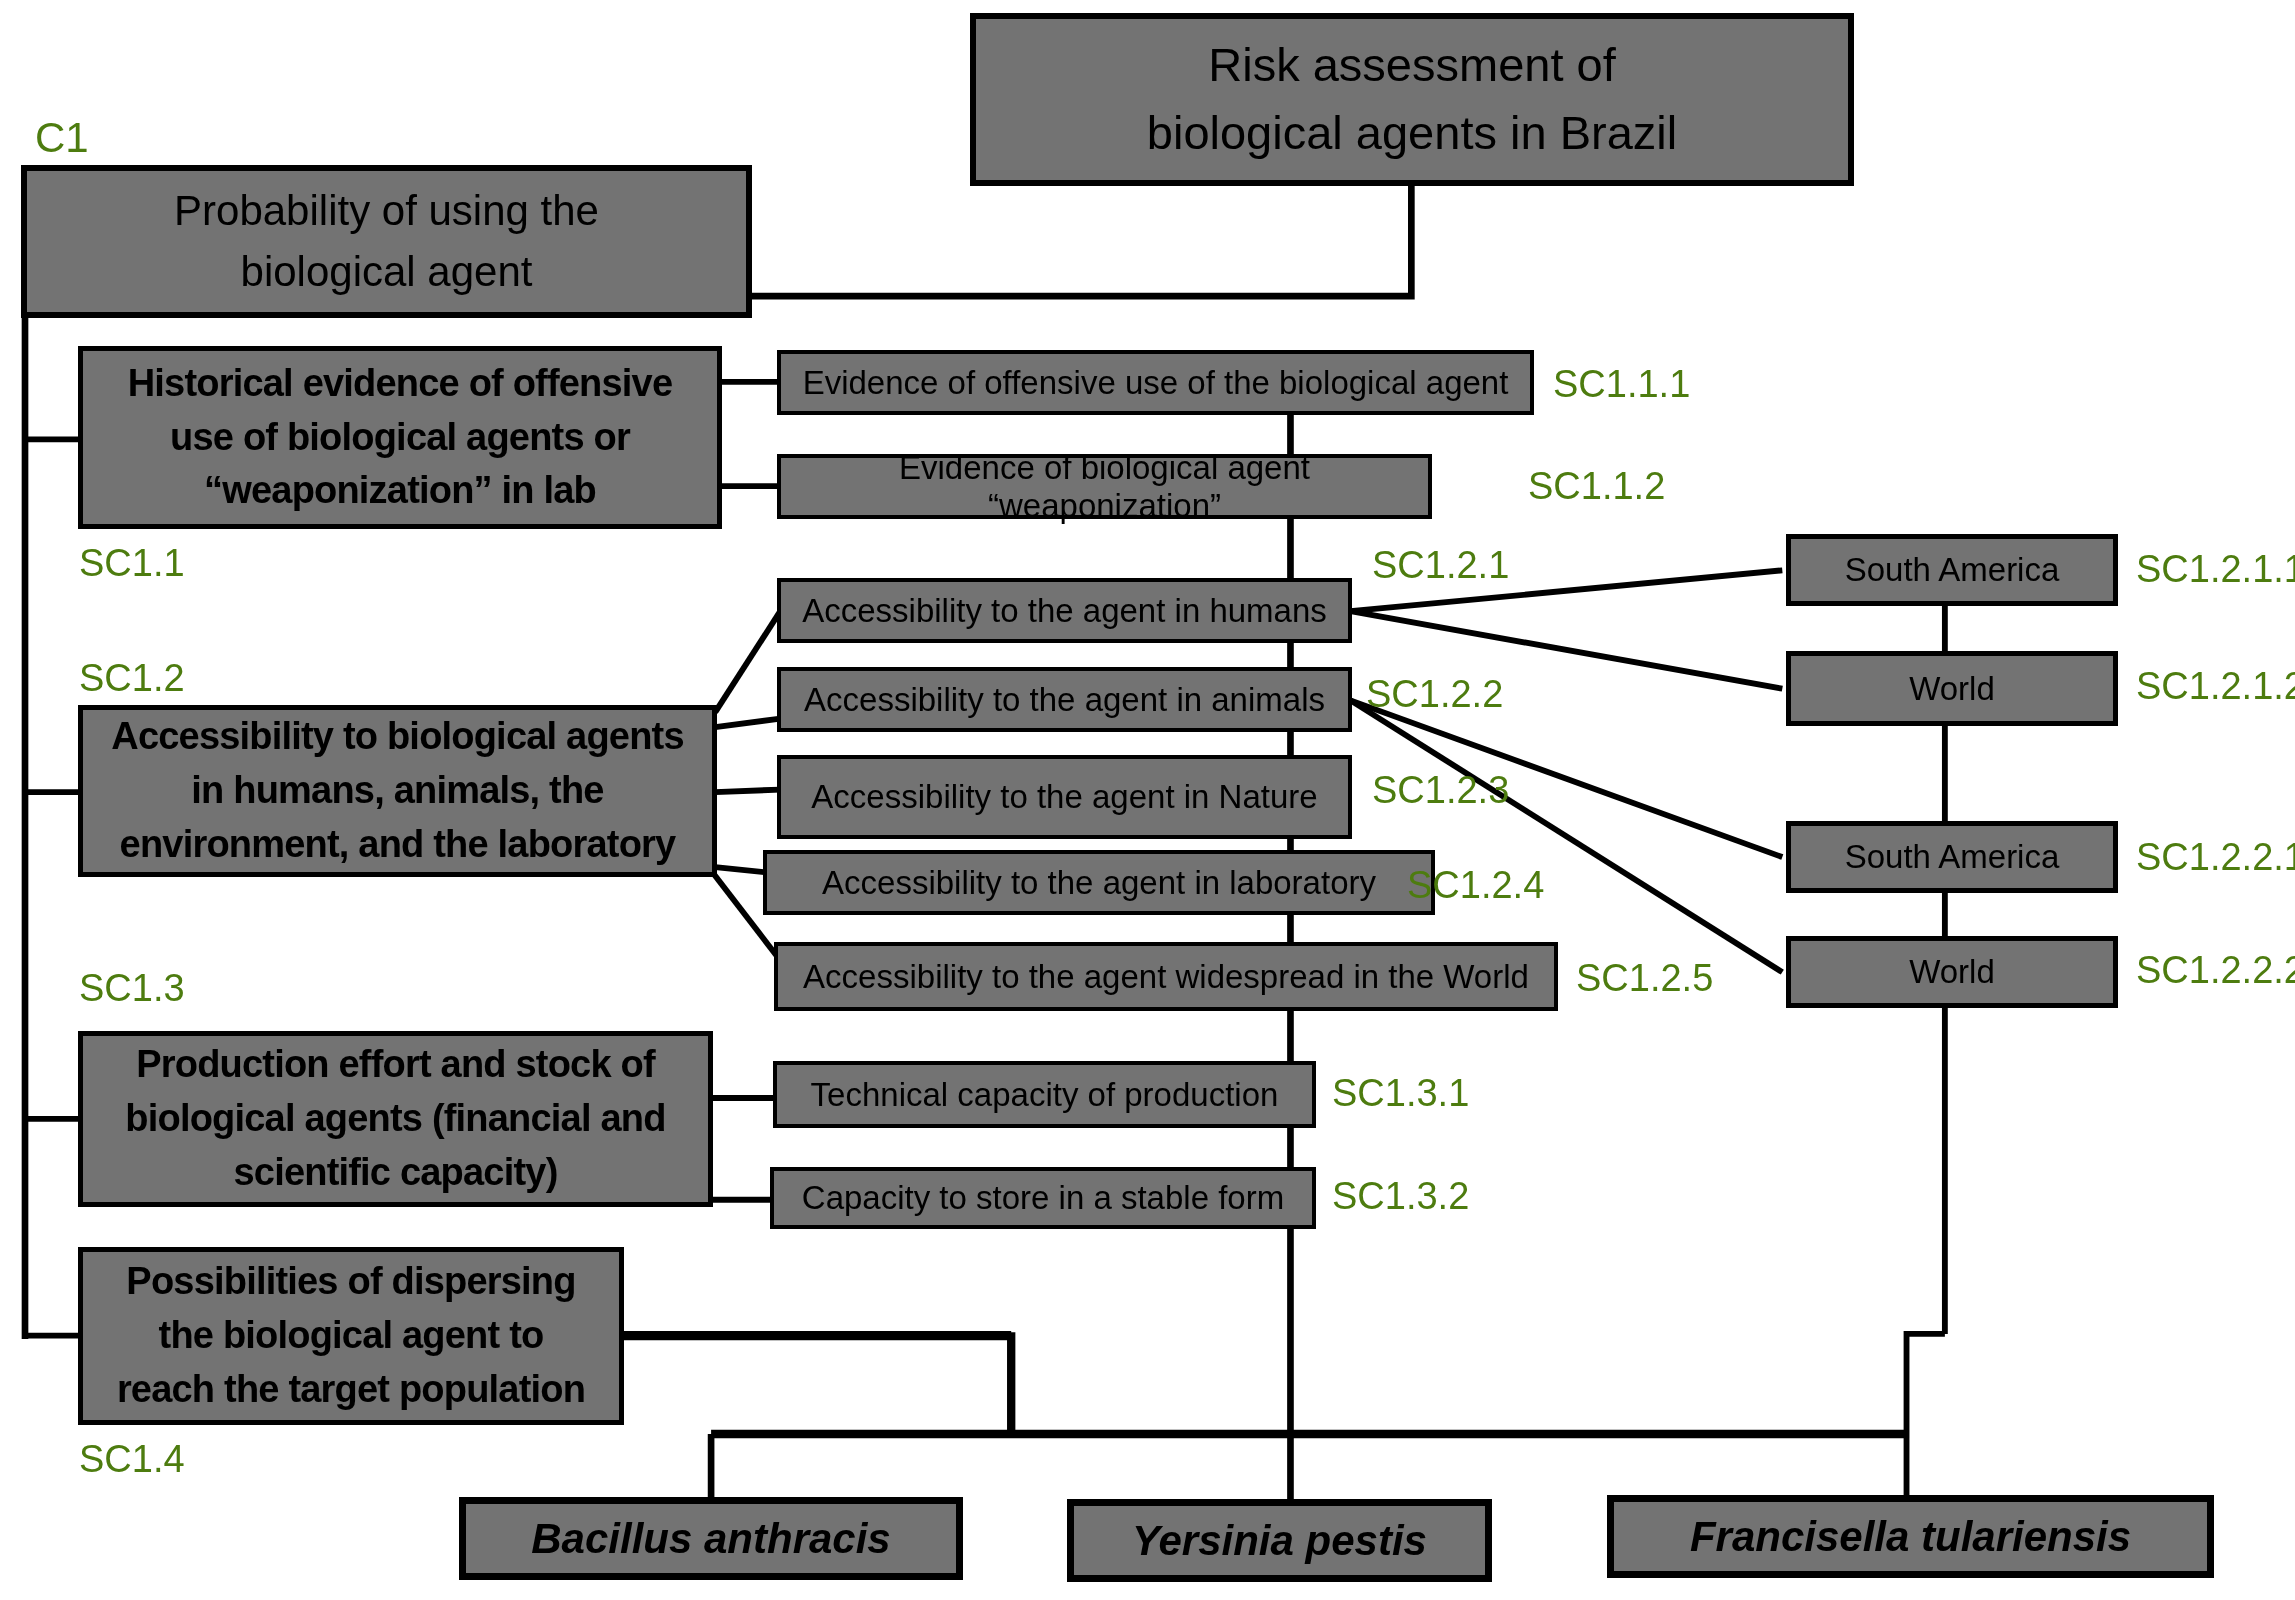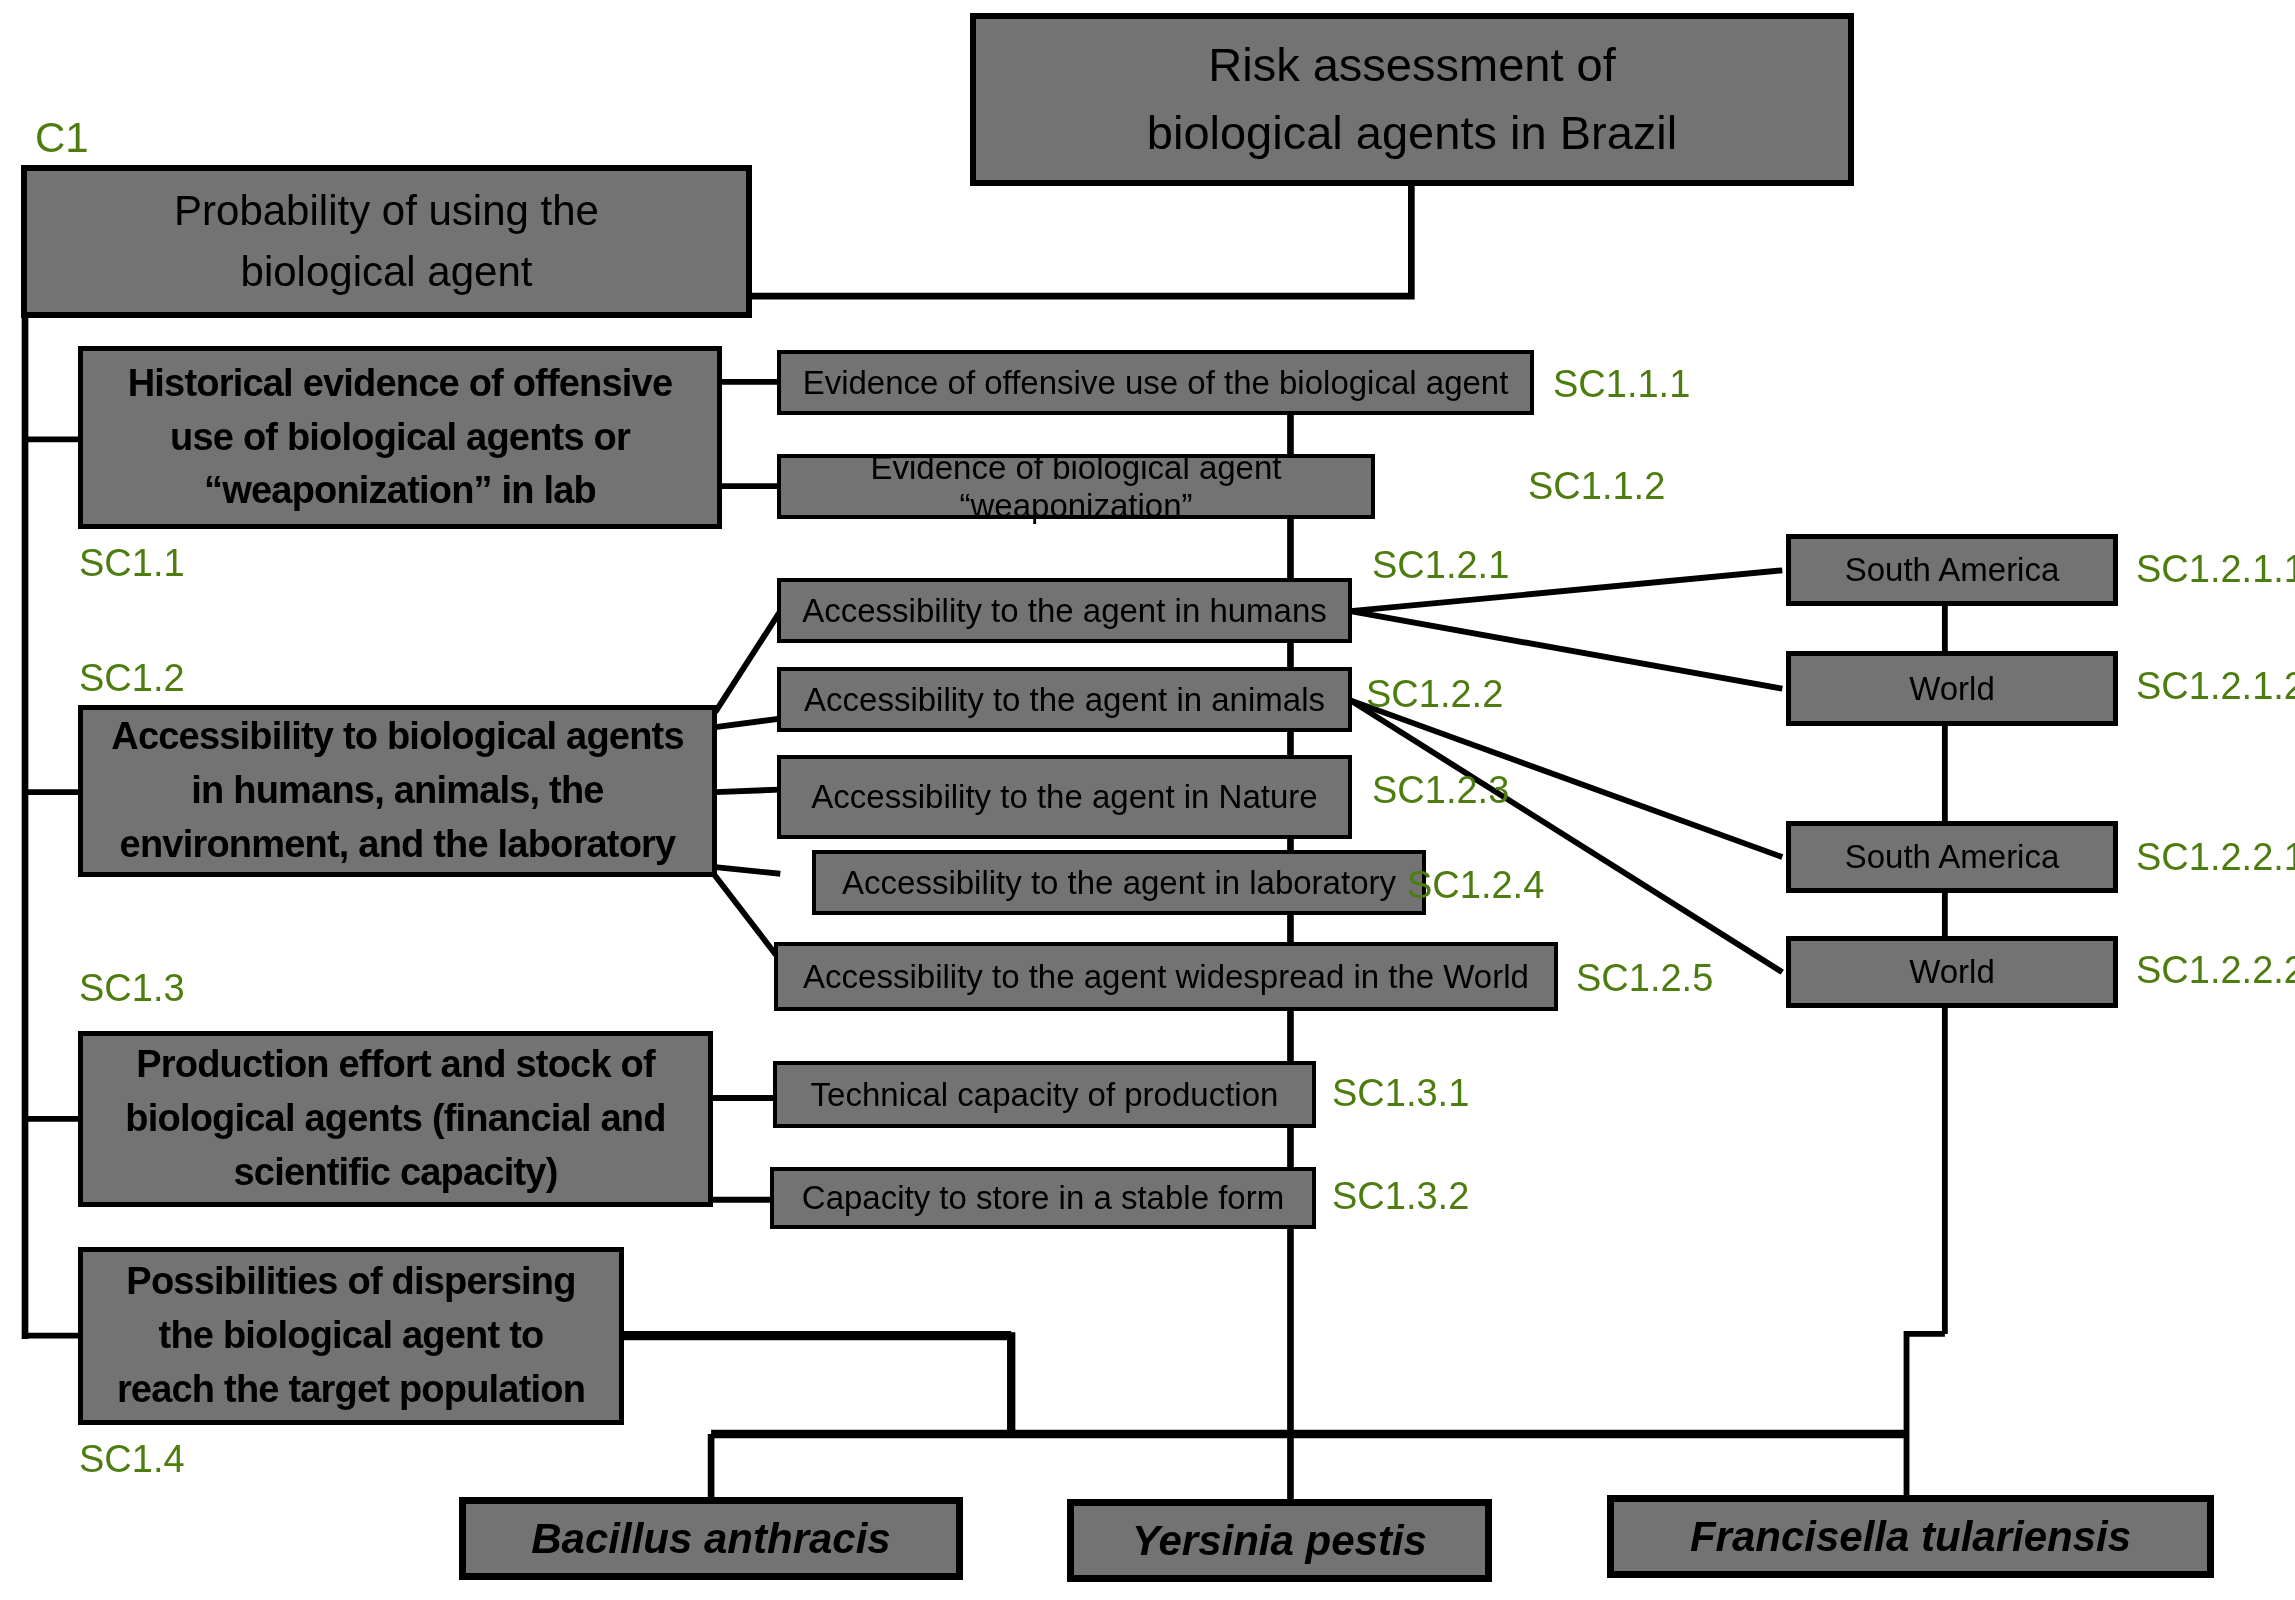--- a/index.html
+++ b/index.html
@@ -119,41 +119,41 @@
 the biological agent to
 reach the target population</span>
   </div>
   <div class="lbl" style="left:79px;top:1440px;">SC1.4</div>
 
   <div class="box mid" style="left:777px;top:350px;width:757px;height:65px;">
     <span>Evidence of offensive use of the biological agent</span>
   </div>
   <div class="lbl" style="left:1553px;top:365px;">SC1.1.1</div>
 
-  <div class="box mid" style="left:777px;top:454px;width:598px;height:65px;text-align:center;">
+  <div class="box mid" style="left:777px;top:454px;width:655px;height:65px;text-align:center;">
     <span>Evidence of biological agent “weaponization”</span>
   </div>
   <div class="lbl" style="left:1528px;top:467px;">SC1.1.2</div>
 
   <div class="lbl" style="left:1372px;top:546px;">SC1.2.1</div>
   <div class="box mid" style="left:777px;top:578px;width:575px;height:65px;">
     <span>Accessibility to the agent in humans</span>
   </div>
 
   <div class="box mid" style="left:777px;top:667px;width:575px;height:65px;">
     <span>Accessibility to the agent in animals</span>
   </div>
   <div class="lbl" style="left:1366px;top:675px;">SC1.2.2</div>
 
   <div class="box mid" style="left:777px;top:755px;width:575px;height:84px;">
     <span>Accessibility to the agent in Nature</span>
   </div>
   <div class="lbl" style="left:1372px;top:771px;">SC1.2.3</div>
 
-  <div class="box mid" style="left:812px;top:850px;width:614px;height:65px;">
+  <div class="box mid" style="left:763px;top:850px;width:672px;height:65px;">
     <span>Accessibility to the agent in laboratory</span>
   </div>
   <div class="lbl" style="left:1407px;top:866px;">SC1.2.4</div>
 
   <div class="box mid" style="left:774px;top:942px;width:784px;height:69px;">
     <span>Accessibility to the agent widespread in the World</span>
   </div>
   <div class="lbl" style="left:1576px;top:959px;">SC1.2.5</div>
 
   <div class="box mid" style="left:773px;top:1061px;width:543px;height:67px;">

